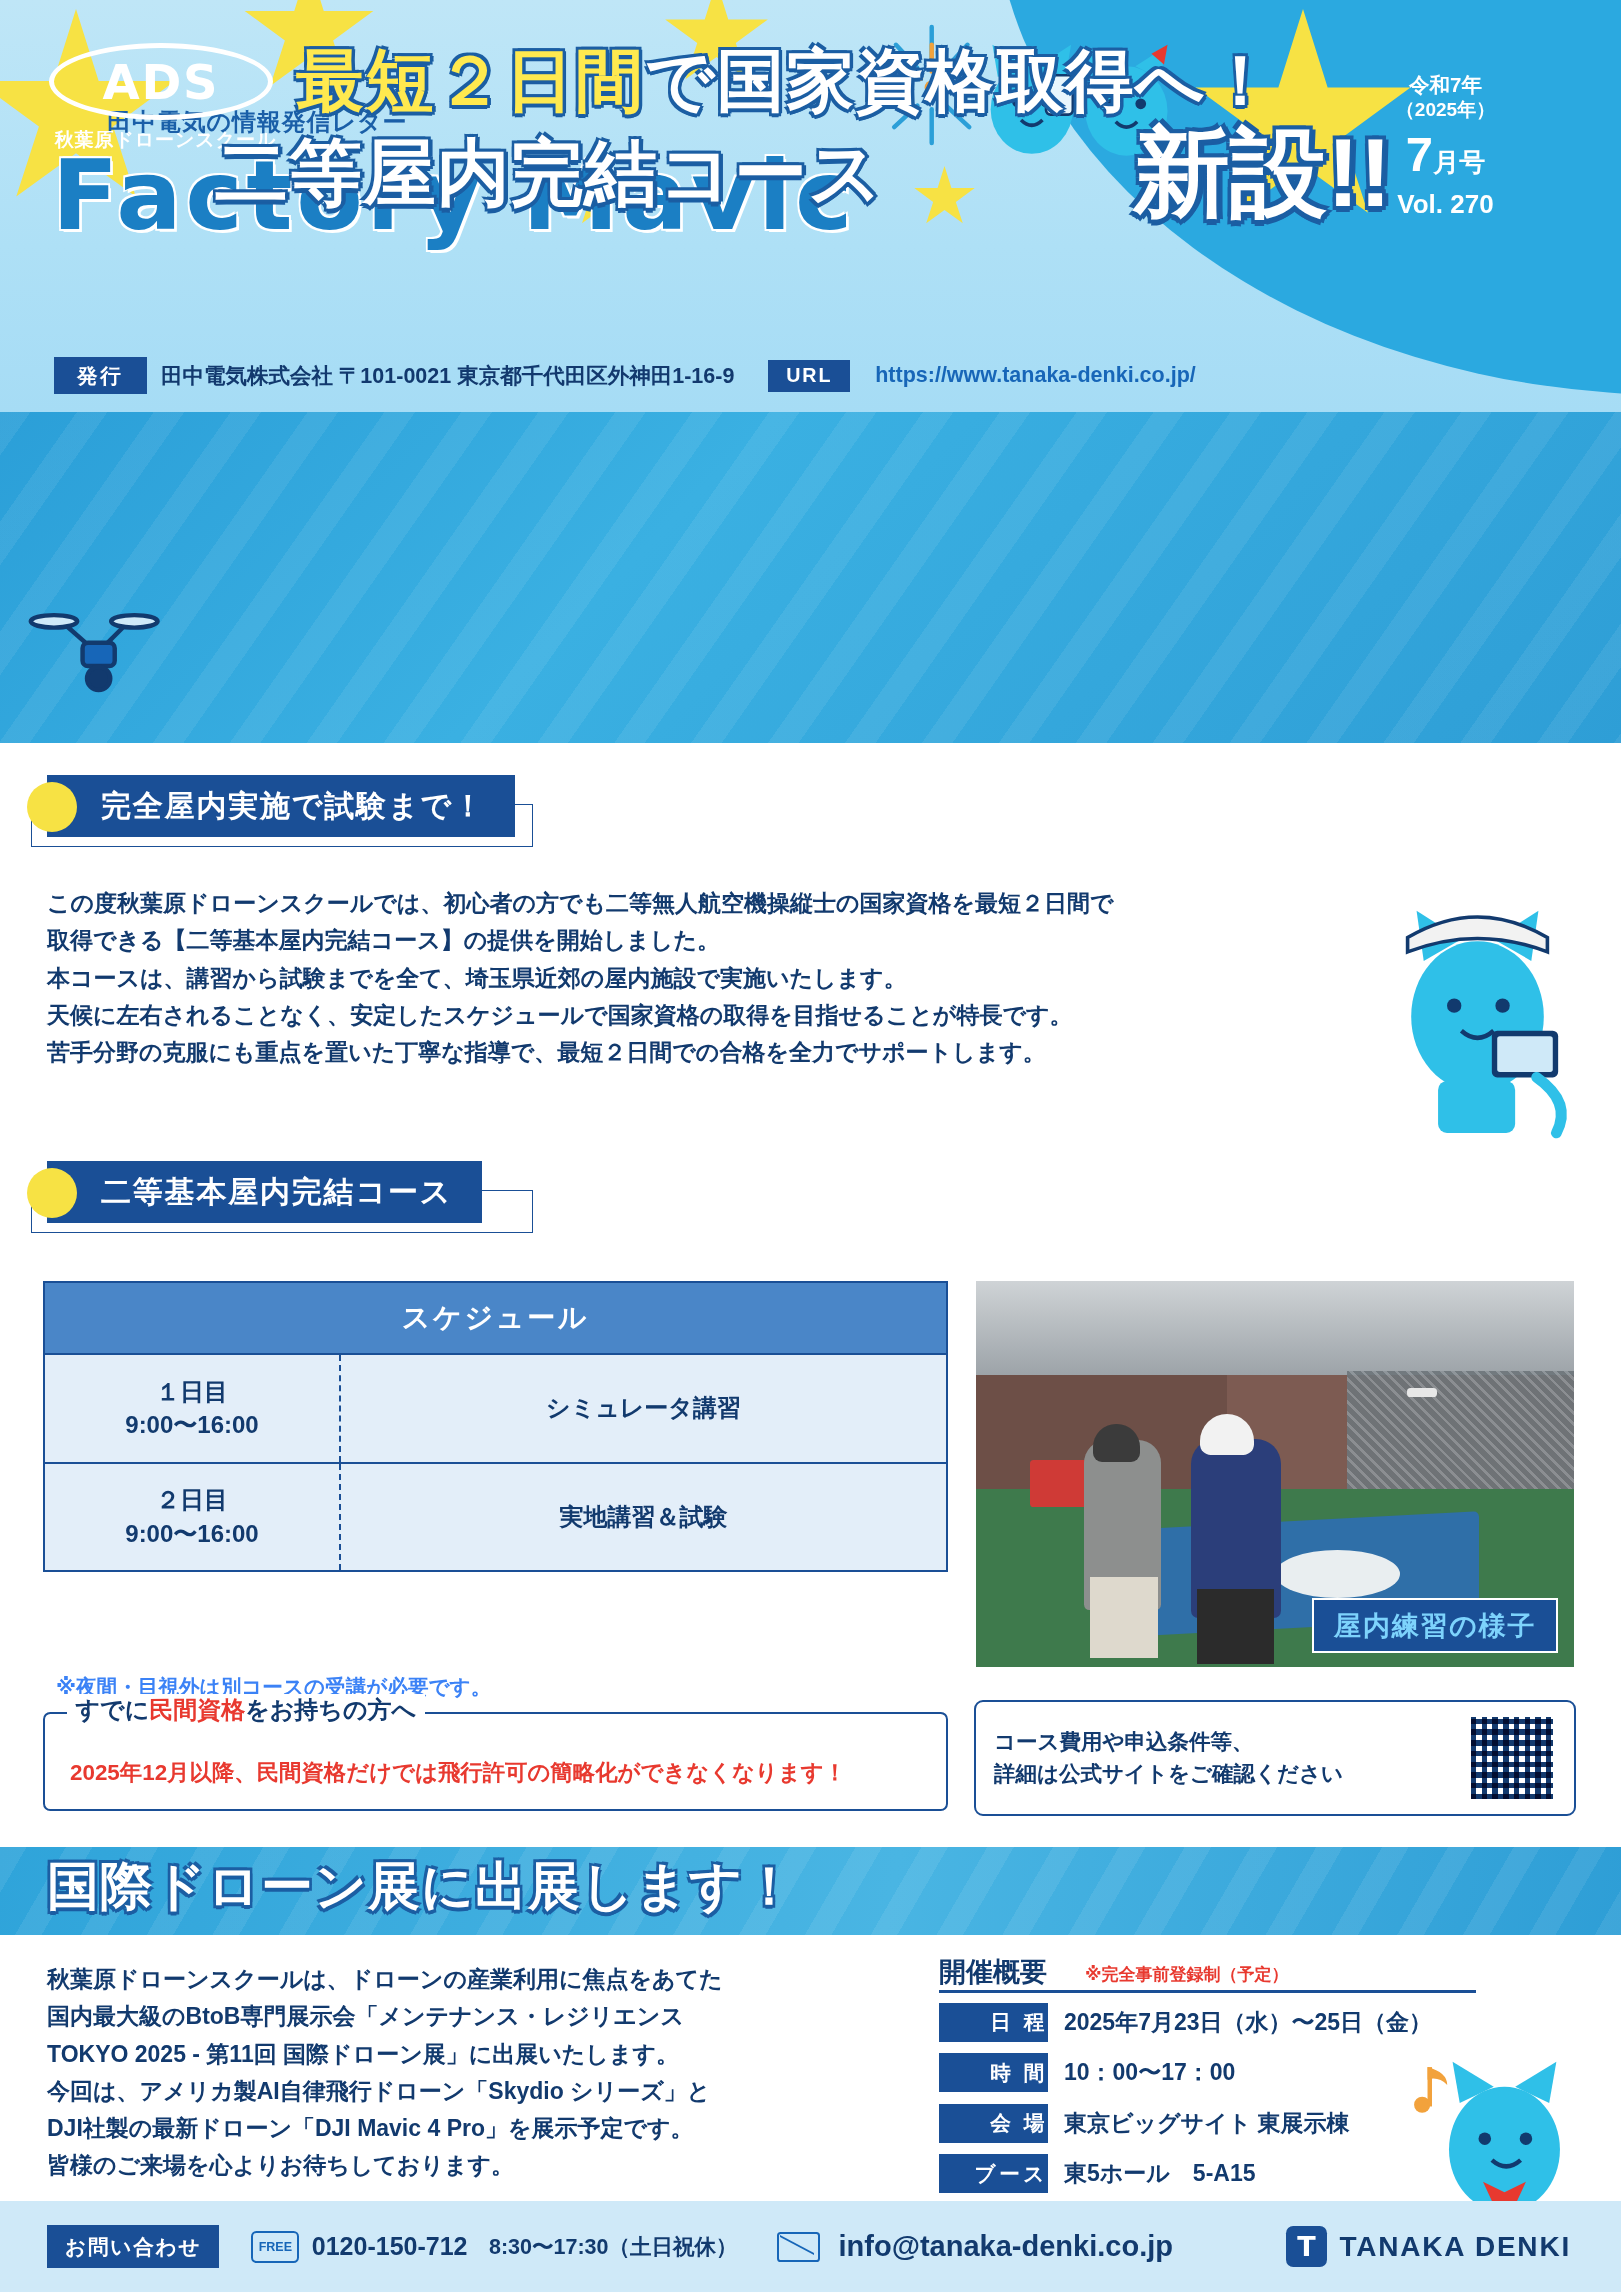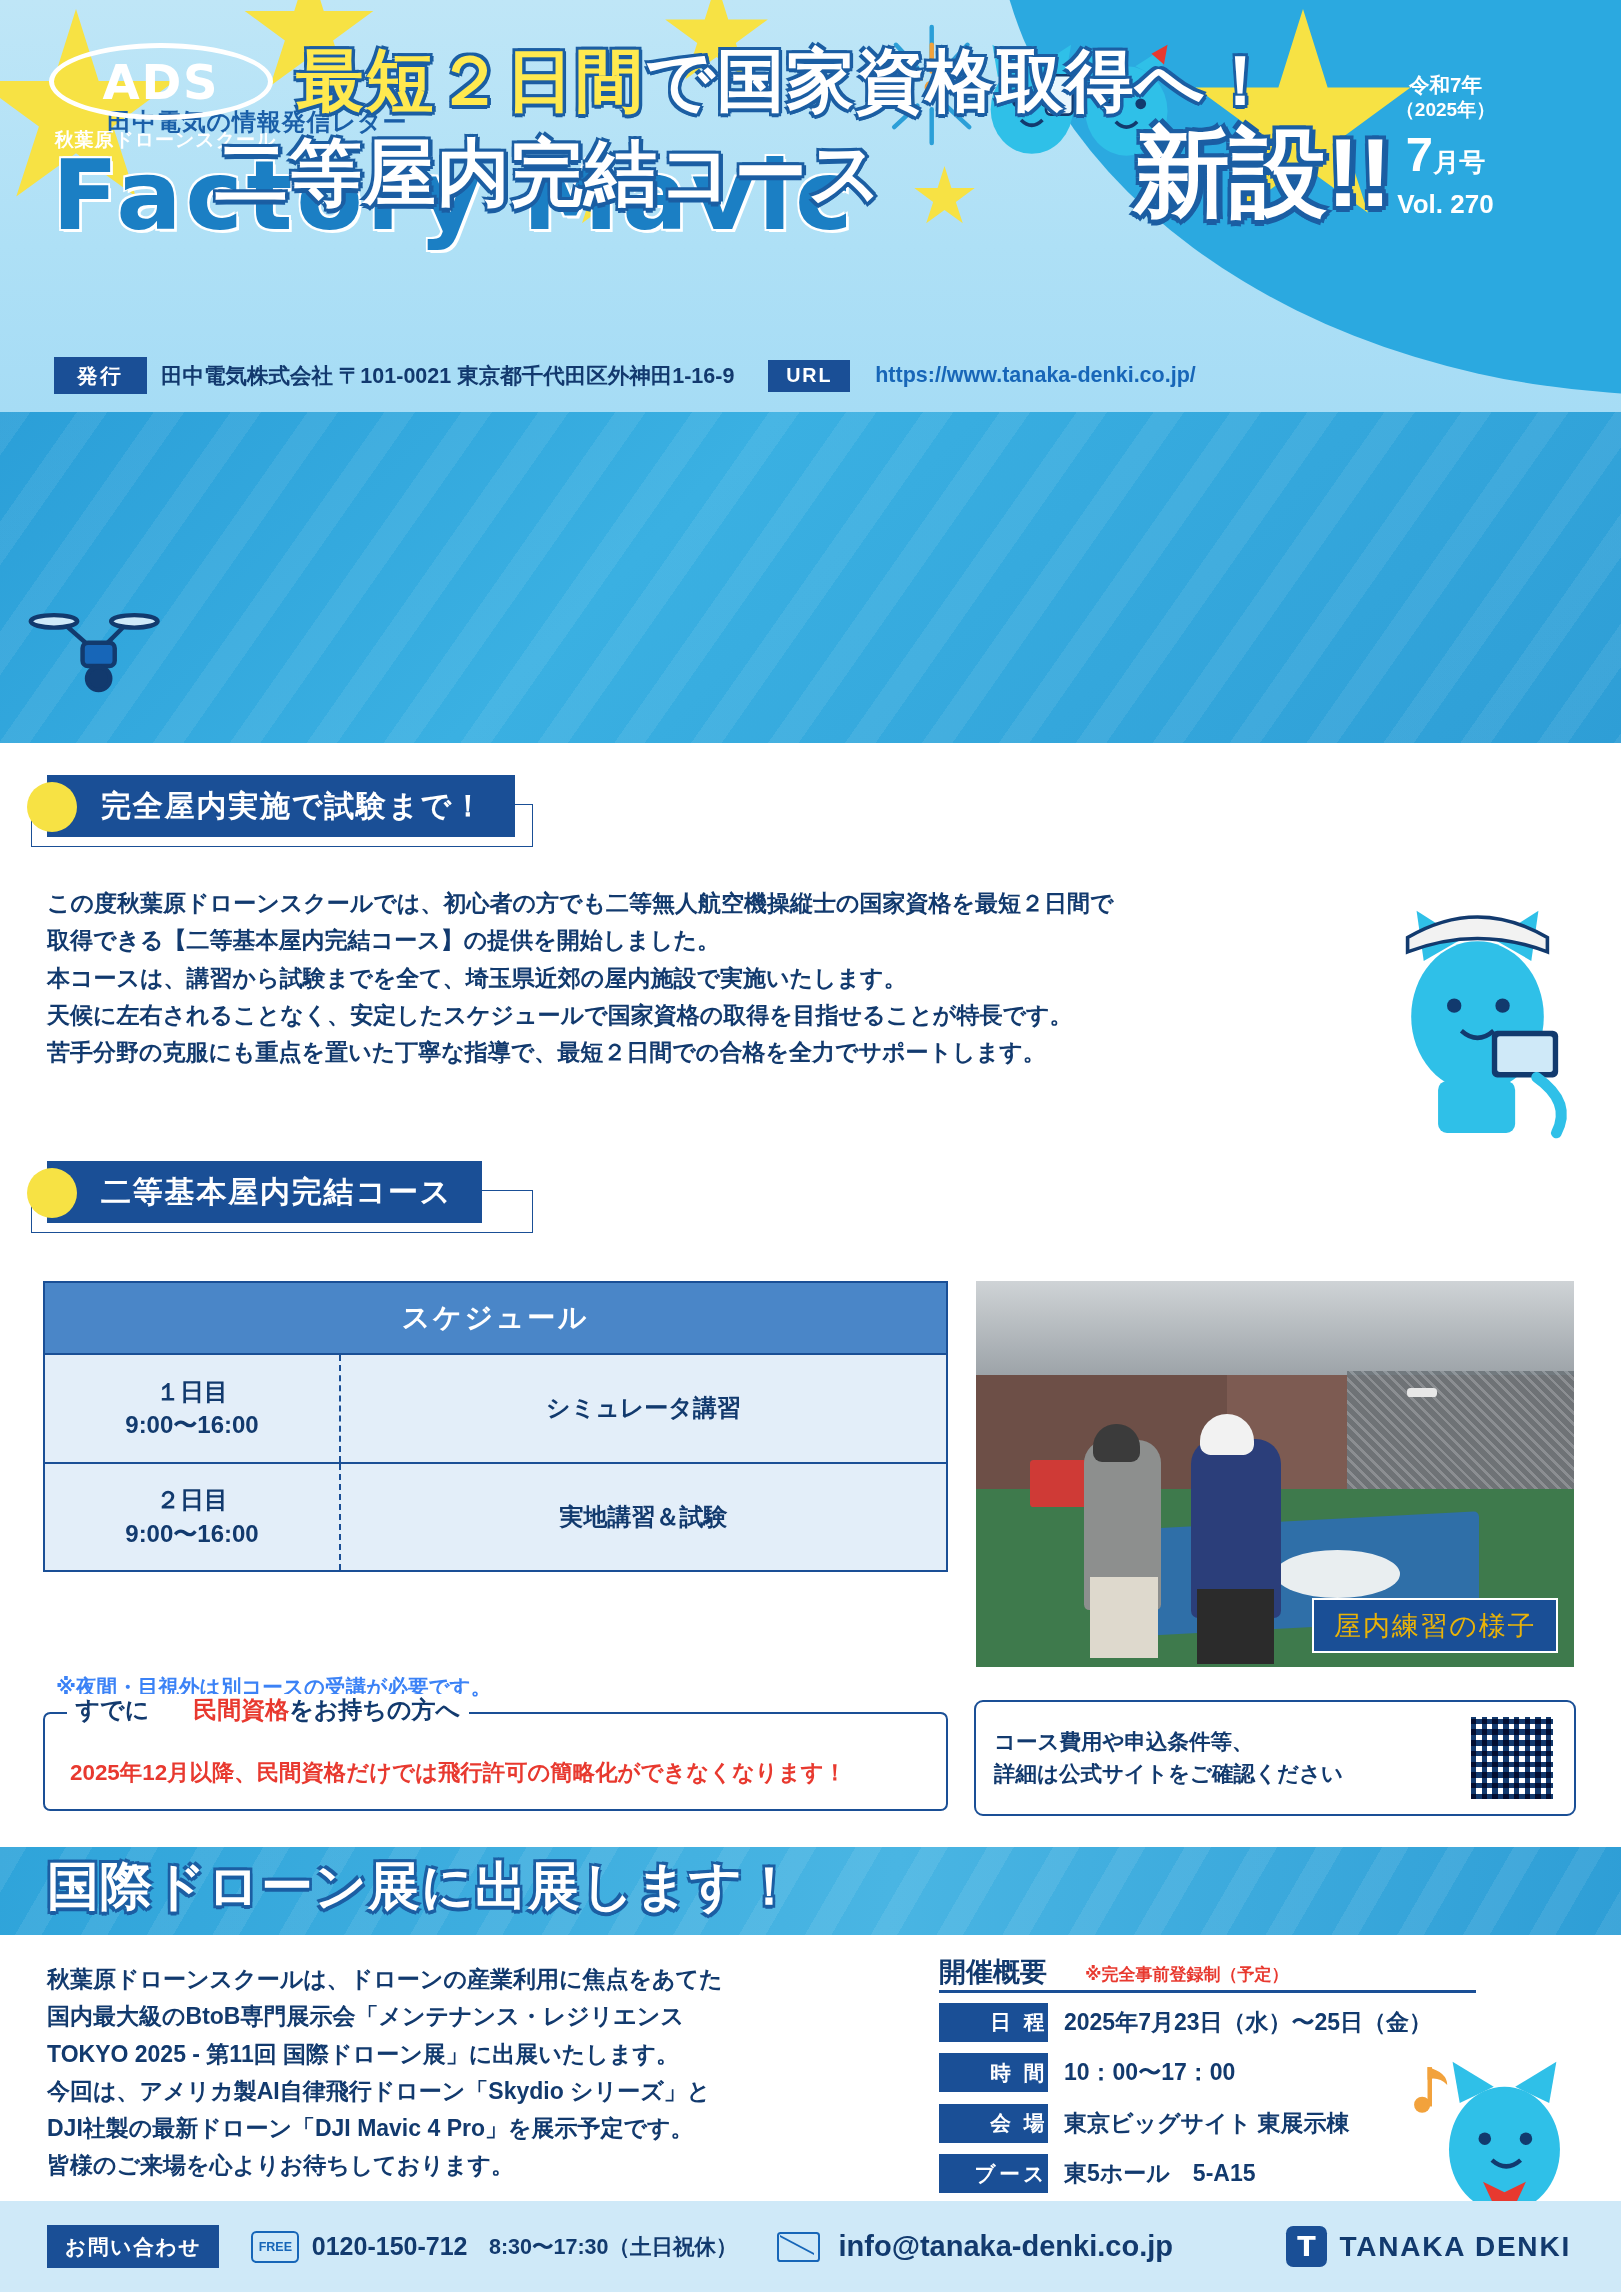--- a/index.html
+++ b/index.html
@@ -151,21 +151,21 @@
   }
 
   .already {
     position:absolute; left:43px; top:1712px; width:905px; height:99px;
     border:2.7px solid #1a4f96; border-radius:7.2px; background:#fff;
   }
   .already .hd {
     position:absolute; left:21.5px; top:-19.7px; background:#fff; padding:0 9px;
     font-size:24px; font-weight:bold; color:#123a6e;
   }
-  .already .hd em { font-style:normal; color:#e8392f;margin-left:44px; }
+  .already .hd em { font-style:normal; color:#e8392f; }
   .already .msg {
     position:absolute; left:25px; top:43px; font-size:22.4px; font-weight:bold; color:#e8392f;
   }
 
   
   .photo {
     position:absolute; left:974px; top:1279px; width:602px; height:390px;
     border:2.7px solid #fff; overflow:hidden; background:#5a5f63;
   }
   .ph-ceiling { position:absolute; left:0; top:0; width:100%; height:99px; background:linear-gradient(180deg,#cfd3d6,#9aa1a6); }
@@ -179,21 +179,21 @@
   .ph-p1 { position:absolute; left:18%; top:159px; width:77px; height:170px; background:#8d8f8e; border-radius:23px 23px 5.4px 5.4px;}
   .ph-p1h { position:absolute; left:19.6%; top:143px; width:47px; height:38px; background:#3b3b3b; border-radius:23px 23px 9px 9px;}
   .ph-p1l { position:absolute; left:19%; top:296px; width:68px; height:81px; background:#ded9cd;}
   .ph-p2 { position:absolute; left:36%; top:158px; width:90px; height:179px; background:#2b3e7a; border-radius:25px 25px 7.2px 7.2px;}
   .ph-p2h { position:absolute; left:37.4%; top:133px; width:54px; height:41px; background:#f2f2f2; border-radius:27px 27px 10.7px 10.7px;}
   .ph-p2l { position:absolute; left:37%; top:308px; width:77px; height:75px; background:#2b2b2b;}
   .ph-drone { position:absolute; left:72%; top:107px; width:30px; height:9px; background:#e7e7e7; border-radius:3.6px;}
   .ph-banner { position:absolute; left:9%; top:179px; width:82px; height:47px; background:#cf3a36; border-radius:3.6px;}
   .ph-label {
     position:absolute; right:16px; bottom:14.3px;
-    background:#1a4f96; color:#eab308; font-size:27px; font-weight:normal;
+    background:#1a4f96; color:#7dd3fc; font-size:27px; font-weight:bold;
     padding:7.2px 19.7px; border:2.7px solid #fff; letter-spacing:1.8px;
   }
 
   .qr-box {
     position:absolute; left:974px; top:1700px; width:602px; height:116px;
     border:2.7px solid #1a4f96; border-radius:9px; background:#fff;
     display:flex; align-items:center; padding:0 18px;
   }
   .qr-text { font-size:21.5px; font-weight:bold; color:#123a6e; line-height:1.5; flex:1;}
   .qr-img {

